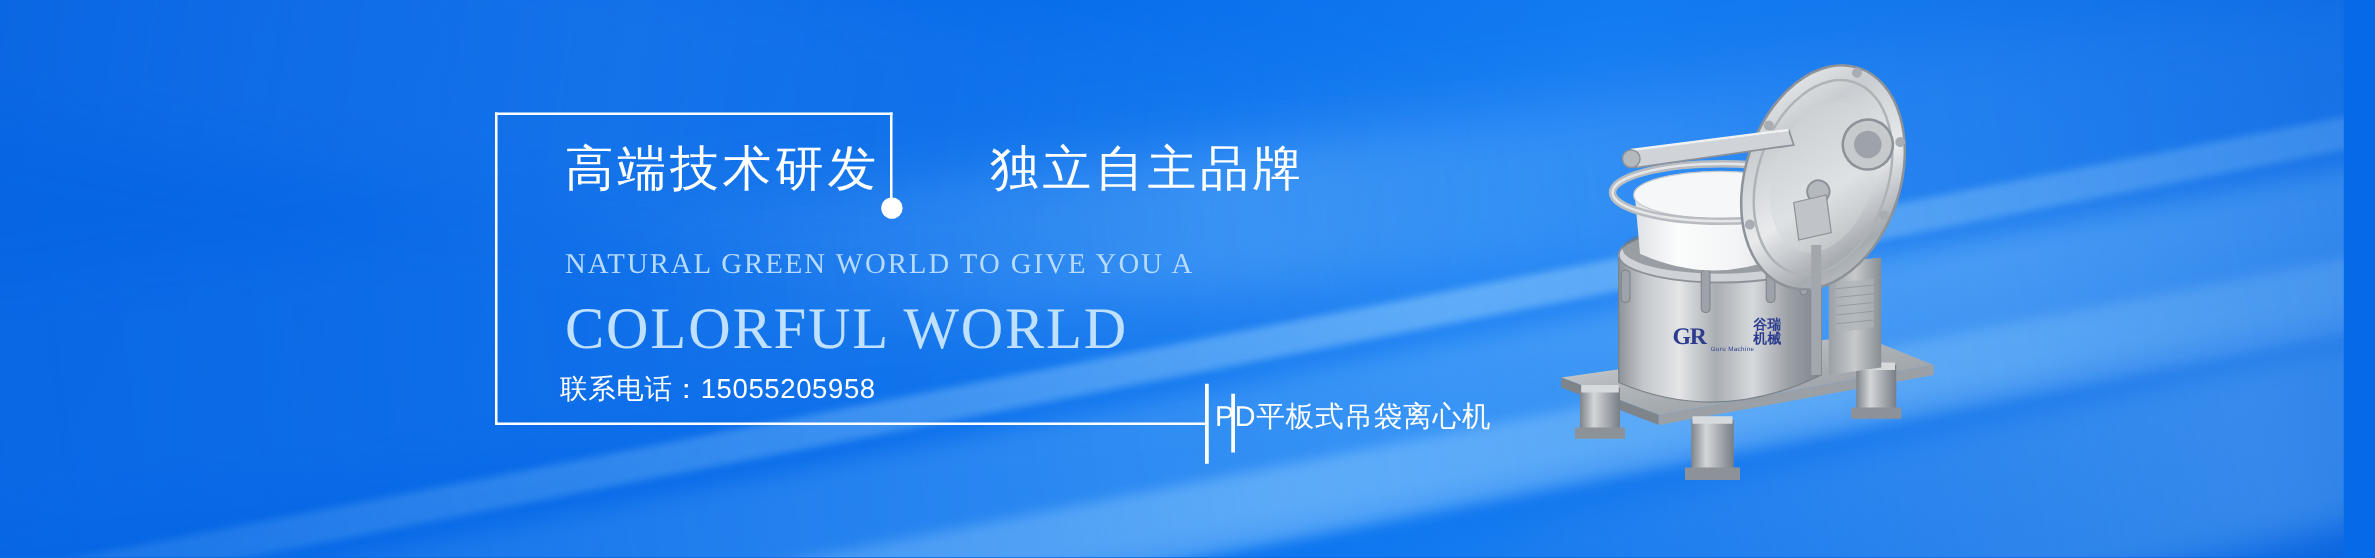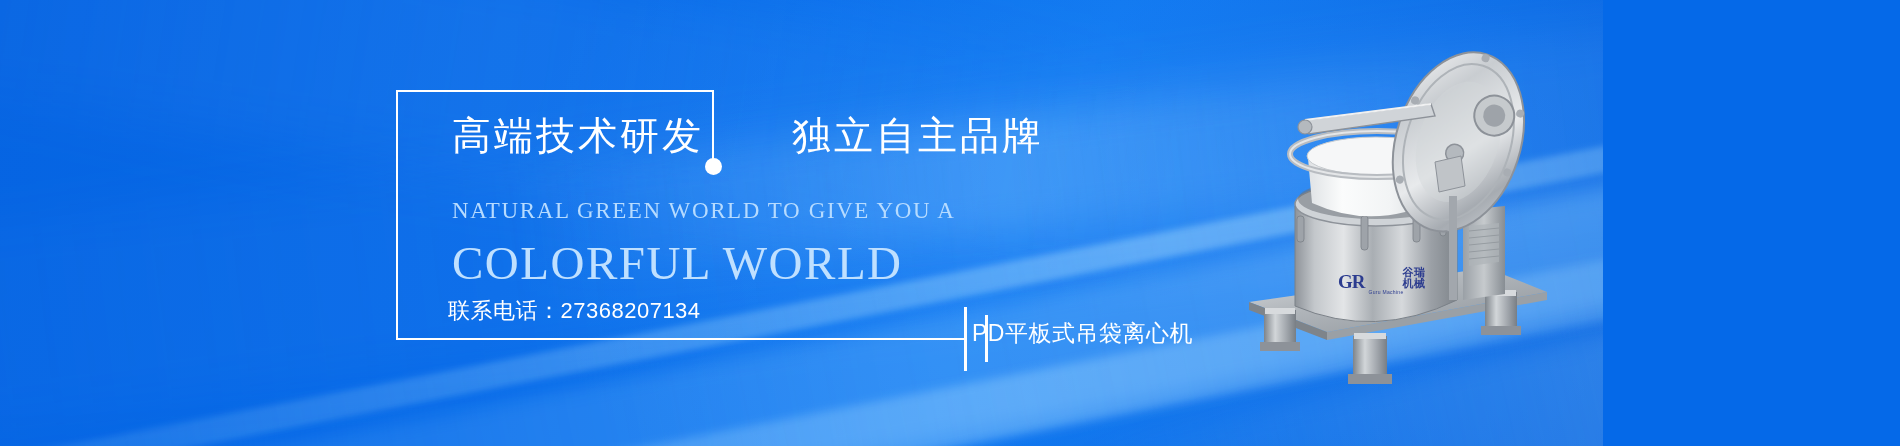--- a/index.html
+++ b/index.html
@@ -2,21 +2,21 @@
 <html><head>
 <meta charset="utf-8">
 <style>
   html,body{margin:0;padding:0;}
   body{
     width:1900px;height:446px;overflow:hidden;
     font-family:"Liberation Sans",sans-serif;
     background:#0569e8;
   }
   #banner{
-    position:relative;width:1603px;height:446px;overflow:hidden;
+    position:relative;width:1875px;height:446px;overflow:hidden;
     background:
       radial-gradient(1200px 700px at 78% 46%, rgba(70,160,255,0.30) 0%, rgba(70,160,255,0.0) 62%),
       linear-gradient(115deg,#0664e2 0%,#0569e8 35%,#0a74ef 62%,#0560dd 100%);
   }
   
   .streak{position:absolute;pointer-events:none;transform-origin:center;}
   .s1{left:-420px;top:300px;width:2900px;height:120px;
       background:linear-gradient(90deg,rgba(120,190,255,0.0) 0%,rgba(125,195,255,0.30) 45%,rgba(140,205,255,0.36) 70%,rgba(120,190,255,0.05) 100%);
       transform:rotate(-11deg);filter:blur(10px);}
   .s2{left:-420px;top:372px;width:2900px;height:60px;
@@ -71,21 +71,21 @@
     font-size:22px;letter-spacing:0.5px;color:#ffffff;white-space:nowrap;
   }
   .caption{
     position:absolute;left:972px;top:318px;
     font-size:23px;letter-spacing:0.5px;color:#ffffff;white-space:nowrap;
   }
 
   
   #product{position:absolute;left:1235px;top:10px;width:350px;height:420px;}
   #product svg{display:block;width:100%;height:100%;}
-  .logo-wrap{position:absolute;left:1338px;top:264px;width:96px;height:34px;
+  .logo-wrap{position:absolute;left:1338px;top:252px;width:96px;height:34px;
     display:flex;align-items:center;gap:4px;}
   .logo-mark{font-family:"Liberation Serif",serif;font-size:19px;color:#2c3c8f;
     font-weight:700;letter-spacing:-1px;line-height:1;}
   .logo-txt{display:flex;flex-direction:column;line-height:1;}
   .logo-cn{font-size:11px;color:#2c3c8f;font-weight:700;letter-spacing:0.5px;margin-left:34px;}
   .logo-en{font-size:5px;color:#2c3c8f;letter-spacing:0.3px;margin-top:1px;}
 </style>
 </head>
 <body>
 
@@ -107,21 +107,21 @@
   <div class="tick-long"></div>
   <div class="tick-short"></div>
 
   <div class="headline">
     <span>高端技术研发</span><span class="gap"></span><span>独立自主品牌</span>
   </div>
 
   <div class="subline">NATURAL GREEN WORLD TO GIVE YOU A</div>
   <div class="bigline">COLORFUL WORLD</div>
 
-  <div class="phone">联系电话：27368207134</div>
+  <div class="phone">联系电话：15055205958</div>
 
   <div class="caption">PD平板式吊袋离心机</div>
 
   <div id="product">
     <svg viewBox="0 0 350 420" xmlns="http://www.w3.org/2000/svg">
       <defs>
         <linearGradient id="steelV" x1="0" y1="0" x2="1" y2="0">
           <stop offset="0%" stop-color="#8e9399"></stop>
           <stop offset="12%" stop-color="#c3c7cb"></stop>
           <stop offset="30%" stop-color="#e3e5e7"></stop>

